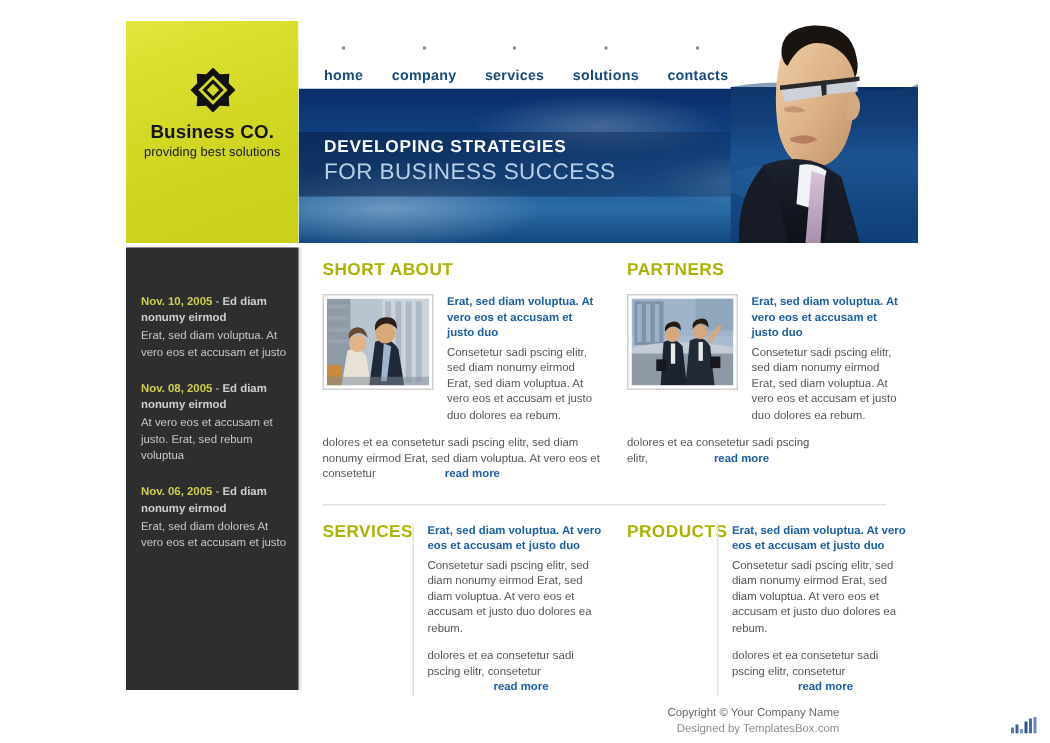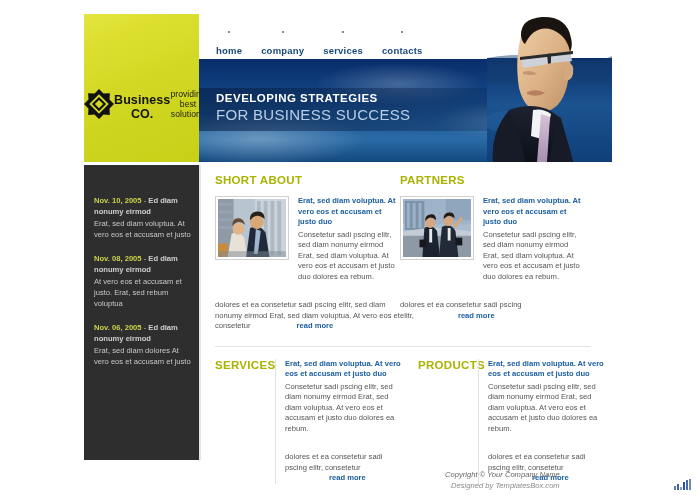--- a/index.html
+++ b/index.html
@@ -15,24 +15,23 @@
     width: 528px; height: 470px;
   }
 
   
   .header { position: relative; width: 528px; height: 148px; }
 
   .logo-panel {
     position: absolute; left: 0; top: 0;
     width: 115px; height: 148px;
     background: linear-gradient(160deg,#e4e640 0%, #dcdf2e 18%, #d3d825 45%, #cdd41d 70%, #c9d018 100%);
-    display: flex; flex-direction: row;
+    display: flex; flex-direction: column;
     align-items: center; justify-content: flex-start;
     padding-top: 31px;
-    text-align: center;
   }
   .logo-mark { width: 30px; height: 30px; }
   .logo-title {
     font-size: 12.5px; font-weight: bold; color: #141414;
     letter-spacing: .1px; margin-top: 6px;
   }
   .logo-sub {
     font-size: 8.6px; color: #1b1b1b; margin-top: 1px; letter-spacing: .05px;
   }
 
@@ -103,42 +102,42 @@
   .news-date .dash { color: #cfcfcf; font-weight: normal; }
   .news-lead { font-size: 7.6px; color: #cfcfcf; font-weight: bold; line-height: 11px; }
   .news-body { font-size: 7.6px; color: #c8c8c8; line-height: 11px; margin-top: 1px; }
 
   .content {
     position: absolute; left: 115px; top: 0;
     width: 413px; height: 322px;
     padding: 12px 8px 0 16px;
   }
 
-  .row-top { display: flex; }
+  .row-top { display: flex; gap: 18px; }
   .col { width: 185px; }
   .sec-head {
     font-size: 11.5px; font-weight: bold; color: #aab300;
     letter-spacing: .3px; margin-bottom: 10px;
   }
   .media { display: flex; gap: 9px; }
   .thumb {
     width: 74px; height: 64px; flex: 0 0 74px;
     border: 1px solid #d0d0d0; padding: 2px; background: #fff;
   }
   .thumb-inner { width: 100%; height: 100%; position: relative; overflow: hidden; }
   .txtcol { flex: 1; }
   .lede {
     font-size: 7.6px; font-weight: bold; color: #1d5fa0;
     line-height: 10.5px;
   }
   .para {
     font-size: 7.6px; color: #555555; line-height: 10.5px; margin-top: 2px;
   }
   .para2 {
-    font-size: 7.6px; color: #555555; line-height: 10.5px; margin-top: 18px;
+    font-size: 7.6px; color: #555555; line-height: 10.5px; margin-top: 8px;
   }
   .readmore { color: #1d5fa0; font-weight: bold; padding-left: 44px; }
 
   .divider {
     height: 1px; background: #e2e2e2;
     margin: 14px 0 0 0; width: 376px;
   }
 
   .row-bot { display: flex; gap: 17px; margin-top: 12px; }
   .bcol { display: flex; width: 186px; }
@@ -148,21 +147,21 @@
   }
   .btxt { flex: 1; padding-left: 9px; border-left: 1px solid #e2e2e2; }
 
   
   .footer {
     position: absolute; left: 115px; top: 452px;
     width: 413px; height: 40px;
   }
   .copy {
     position: absolute; left: 246px; top: 3px;
-    font-size: 7.6px; color: #666666; line-height: 11px; text-align: center; font-style: italic;
+    font-size: 7.6px; color: #666666; line-height: 11px; text-align: right;
   }
   .copy .line2 { color: #8a8a8a; padding-left: 6px; }
   .foot-mark { position: absolute; left: 475px; top: 10px; }
 </style>
 </head>
 <body>
 
 <div class="page">
 
   <div class="header">
@@ -179,20 +178,21 @@
       <div class="logo-title">Business CO.</div>
       <div class="logo-sub">providing best solutions</div>
     </div>
 
     <div class="header-right">
 
       <div class="nav">
         <div class="nav-item">home</div>
         <div class="nav-item">company</div>
         <div class="nav-item">services</div>
+        <div class="nav-item">solutions</div>
         <div class="nav-item">contacts</div>
       </div>
 
       <div class="hero">
         <div class="hero-sky"></div>
         <div class="hero-band"></div>
         <div class="hero-text">
           <div class="hero-l1">DEVELOPING STRATEGIES</div>
           <div class="hero-l2">FOR BUSINESS SUCCESS</div>
         </div>

